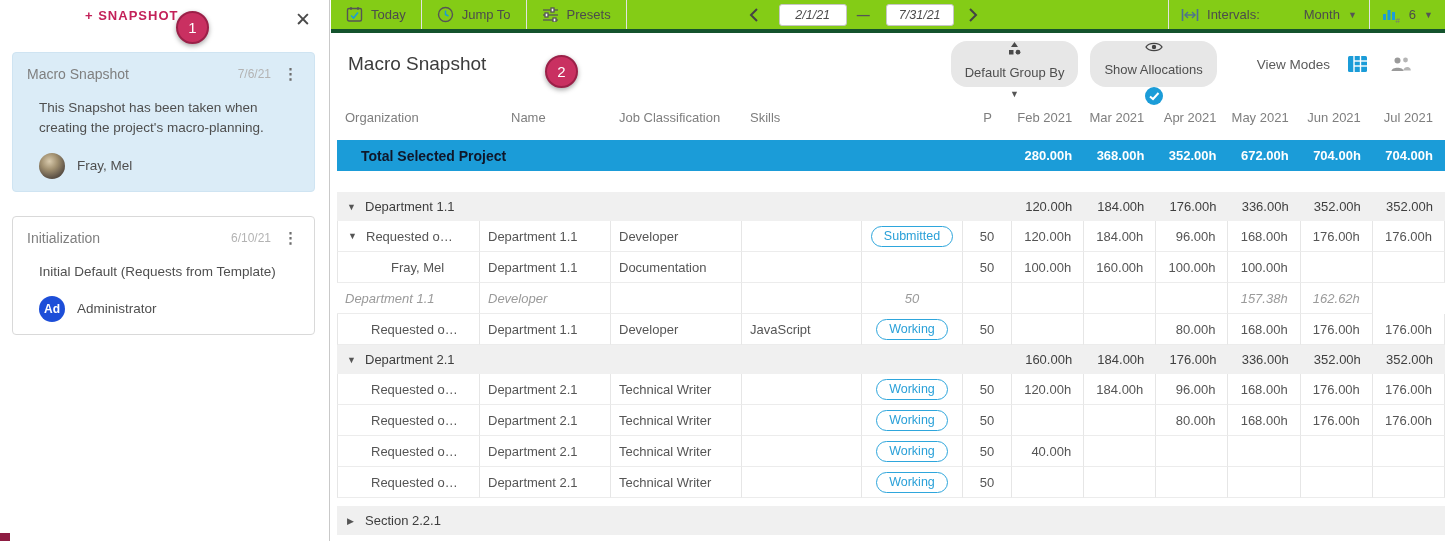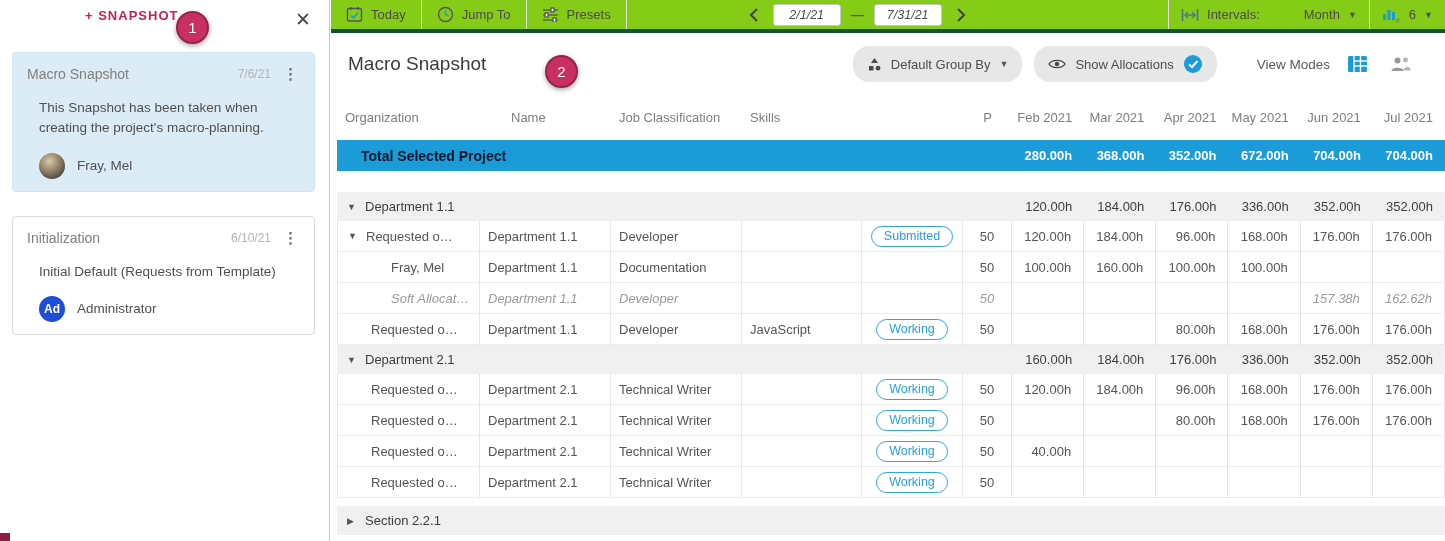--- a/index.html
+++ b/index.html
@@ -33,33 +33,33 @@
 
   
   .main { position:absolute; left:331px; top:0; width:1114px; height:541px; }
 
   .toolbar { height:33px; background:#84cc16; border-bottom:4px solid #14532d; display:flex; align-items:stretch; font-size:13px; color:#4c4c4c; }
   .tb-btn { display:flex; align-items:center; gap:8px; padding:0 15px; border-right:1px solid #e2e2e2; cursor:pointer; }
   .tb-btn:first-child { border-left:none; }
   .date-nav { display:flex; align-items:center; gap:10px; margin-left:118px; }
   .nav-chev { cursor:pointer; display:flex; align-items:center; padding:0 4px; }
   .date-input { width:68px; height:22px; border:1px solid #c6c6c6; border-radius:3px; background:#fff;
-    text-align:center; font-style:italic; font-size:12.5px; color:#4c4c4c; font-family:"Liberation Sans",sans-serif; }
+    text-align:center; font-style:italic; font-size:12.5px; color:#4c4c4c; font-family:"Liberation Sans",sans-serif;margin-left:6px; }
   .range-dash { color:#555; font-weight:700; }
   .tb-right { margin-left:auto; display:flex; align-items:stretch; }
   .tb-sec { display:flex; align-items:center; gap:8px; padding:0 12px; border-left:1px solid #e2e2e2; }
   .ddown { display:flex; align-items:center; gap:8px; cursor:pointer; }
   .chev-down { font-size:9px; color:#555; }
   .intervals-val { margin-left:36px;align-items:center; }
 
   .page-header { position:relative; height:62px; display:flex; align-items:center; padding:0 28px 0 17px; }
   .page-title { font-size:19px; color:#3c3c3c; }
   .ph-right { margin-left:auto; display:flex; align-items:center; gap:12px; }
   .pill-btn { display:flex; align-items:center; gap:9px; background:#e7e7e7; border:none; border-radius:16px;
-    height:36px; padding:0 14px; font-size:13px; color:#4e4e4e; cursor:pointer; font-family:"Liberation Sans",sans-serif; }
+    height:46px; padding:0 14px; font-size:13px; color:#4e4e4e; cursor:pointer; font-family:"Liberation Sans",sans-serif;flex-direction:column; }
   .view-modes-label { font-size:13.5px; color:#5a5a5a; margin-left:28px; }
   .vm-icon { cursor:pointer; display:flex; align-items:center; padding:0 5px; }
 
   
   .table { margin-left:6px; width:1108px; }
   .trow { display:grid; grid-template-columns:143px 131px 131px 120px 101px 49px repeat(6,1fr); align-items:stretch; }
   .thead { height:45px; }
   .th { display:flex; align-items:center; font-size:13px; color:#7e7e7e; }
   .th.name { padding-left:31px; }
   .th.left { padding-left:8px; }
@@ -344,21 +344,20 @@
         <div class="c pcol">50</div>
         <div class="c h">100.00h</div>
         <div class="c h">160.00h</div>
         <div class="c h">100.00h</div>
         <div class="c h">100.00h</div>
         <div class="c h"></div>
         <div class="c h"></div>
       </div>
 
       <div class="trow item-row italic-row">
-        <div class="c first name lvl2">Soft Allocat…</div>
         <div class="c txt">Department 1.1</div>
         <div class="c txt">Developer</div>
         <div class="c txt"></div>
         <div class="c st"></div>
         <div class="c pcol">50</div>
         <div class="c h"></div>
         <div class="c h"></div>
         <div class="c h"></div>
         <div class="c h"></div>
         <div class="c h">157.38h</div>

